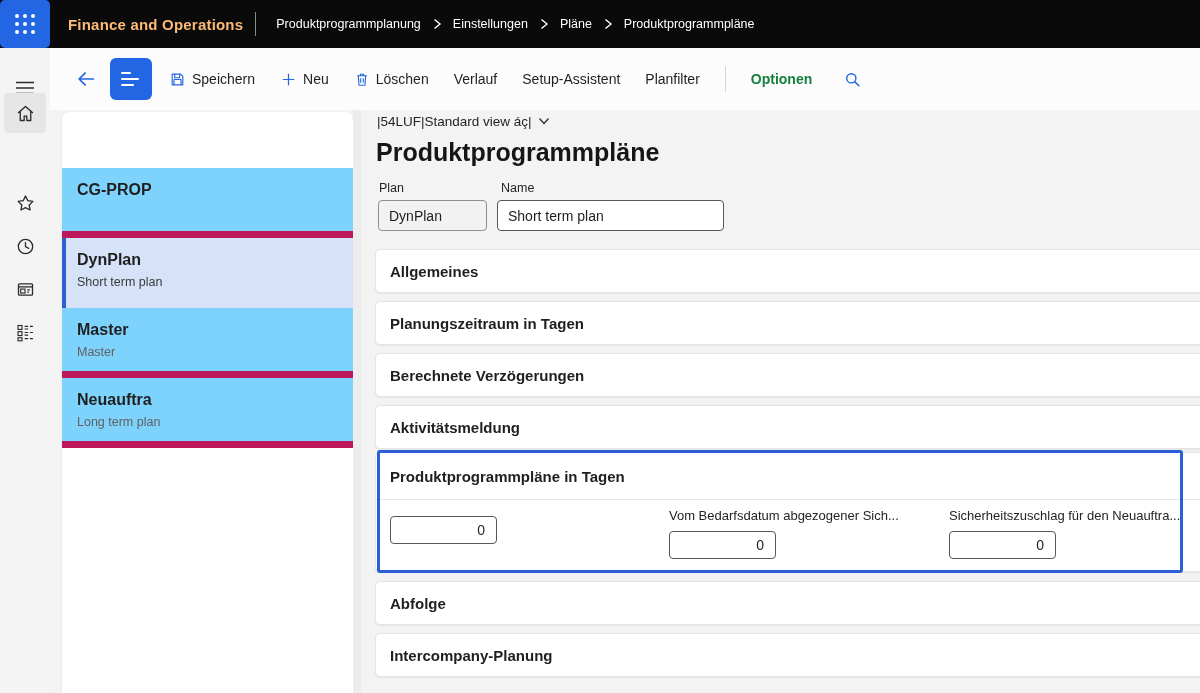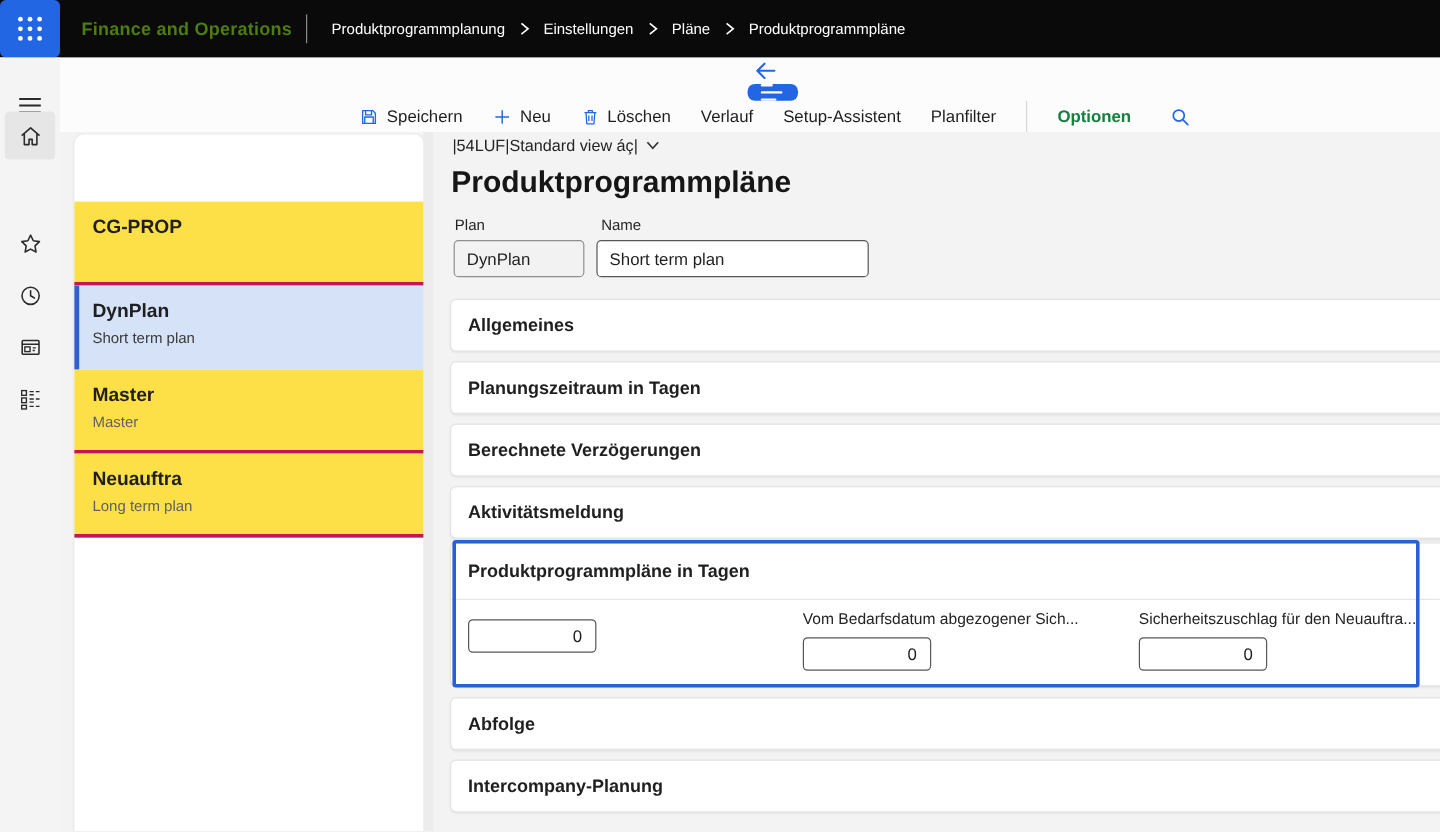--- a/index.html
+++ b/index.html
@@ -11,28 +11,28 @@
   }
   *{box-sizing:border-box;margin:0;padding:0;font-family:"Liberation Sans","DejaVu Sans",sans-serif;}
   body{width:1200px;height:693px;overflow:hidden;background:#f3f3f3;position:relative;}
   #root{position:absolute;inset:0;width:1200px;height:693px;overflow:hidden;}
 
   
   .topbar{position:absolute;left:0;top:0;width:1200px;height:48px;background:var(--topbar-bg);display:flex;align-items:center;}
   .waffle{width:50px;height:48px;background:var(--accent);border-radius:5px;display:flex;align-items:center;justify-content:center;cursor:pointer;flex:0 0 auto;}
   .waffle-grid{display:grid;grid-template-columns:repeat(3,4px);grid-template-rows:repeat(3,4px);gap:4px;}
   .waffle-grid i{width:4px;height:4px;background:#fff;border-radius:50%;}
-  .app-title{color:#4d7c0f;font-size:15px;font-weight:700;margin-left:18px;letter-spacing:.2px;}
+  .app-title{color:#fdba74;font-size:15px;font-weight:700;margin-left:18px;letter-spacing:.2px;}
   .topbar-sep{width:1px;height:24px;background:#8a8a8a;margin-left:12px;}
   .breadcrumb{display:flex;align-items:center;margin-left:20px;gap:11px;}
   .crumb{color:#fff;font-size:12.5px;cursor:pointer;}
   .crumb-chev{display:flex;align-items:center;color:#fff;}
 
   
-  .toolbar{position:absolute;left:0;top:48px;width:1200px;height:62px;background:#fcfcfc;display:flex;align-items:center;padding-left:75px;flex-direction:column;}
+  .toolbar{position:absolute;left:0;top:48px;width:1200px;height:62px;background:#fcfcfc;display:flex;align-items:center;padding-left:75px;}
   .icon-btn{display:flex;align-items:center;justify-content:center;cursor:pointer;color:var(--accent);}
   .nav-toggle{width:42px;height:42px;background:var(--accent);border-radius:6px;margin-left:13px;display:flex;flex-direction:column;justify-content:center;gap:4px;padding-left:11px;cursor:pointer;}
   .nav-toggle i{display:block;height:2px;background:#fff;border-radius:1px;}
   .nav-toggle i:nth-child(1){width:10px;}
   .nav-toggle i:nth-child(2){width:18px;}
   .nav-toggle i:nth-child(3){width:13px;}
   .tb-items{display:flex;align-items:center;margin-left:17px;gap:25px;}
   .tb-btn{display:flex;align-items:center;gap:6px;cursor:pointer;}
   .tb-btn .lbl{font-size:14px;color:#1f1f1f;white-space:nowrap;}
   .tb-btn svg{color:var(--accent);}
@@ -43,21 +43,21 @@
   .rail{position:absolute;left:0;top:48px;width:50px;height:645px;background:#f4f4f4;}
   .rail-item{position:absolute;left:4px;width:42px;height:40px;display:flex;align-items:center;justify-content:center;color:#2b2b2b;cursor:pointer;border-radius:4px;}
   .rail-item.active{background:#e6e6e6;}
 
   
   .left-panel{position:absolute;left:62px;top:112px;width:291px;height:581px;background:#fff;border-radius:8px 8px 0 0;box-shadow:0 1px 3px rgba(0,0,0,.08);}
   .filter-box{position:absolute;left:10px;top:16px;width:269px;height:31px;border:1px solid #616161;border-radius:4px;background:#fff;display:flex;align-items:center;padding:0 8px;gap:7px;color:#616161;}
   .filter-box input{border:none;outline:none;flex:1;font-size:15px;color:#242424;background:transparent;}
   .filter-box input::placeholder{color:#707070;}
   .plan-list{position:absolute;left:0;top:56px;width:291px;}
-  .plan-item{position:relative;height:70px;border-bottom:3px solid #be185d;padding:13px 10px 0 15px;cursor:pointer;background:#fde047;}
+  .plan-item{position:relative;height:70px;border-bottom:7px solid #be185d;padding:13px 10px 0 15px;cursor:pointer;background:#7dd3fc;}
   .plan-item .t{font-size:16px;font-weight:700;color:#1f1f1f;}
   .plan-item .s{font-size:12.5px;color:#616161;margin-top:6px;}
   .plan-item.selected{background:var(--selected-item-bg);border-bottom:none;}
   .plan-item.selected .s{color:#3a3a3a;}
   .sel-bar{position:absolute;left:0;top:0;width:4px;height:100%;background:var(--selected-item-bar);}
 
   .splitter{position:absolute;left:353px;top:110px;width:8px;height:583px;background:#ececec;cursor:col-resize;}
 
   
   .view-selector{position:absolute;left:377px;top:114px;display:flex;align-items:center;gap:6px;font-size:13.5px;color:#242424;cursor:pointer;}

